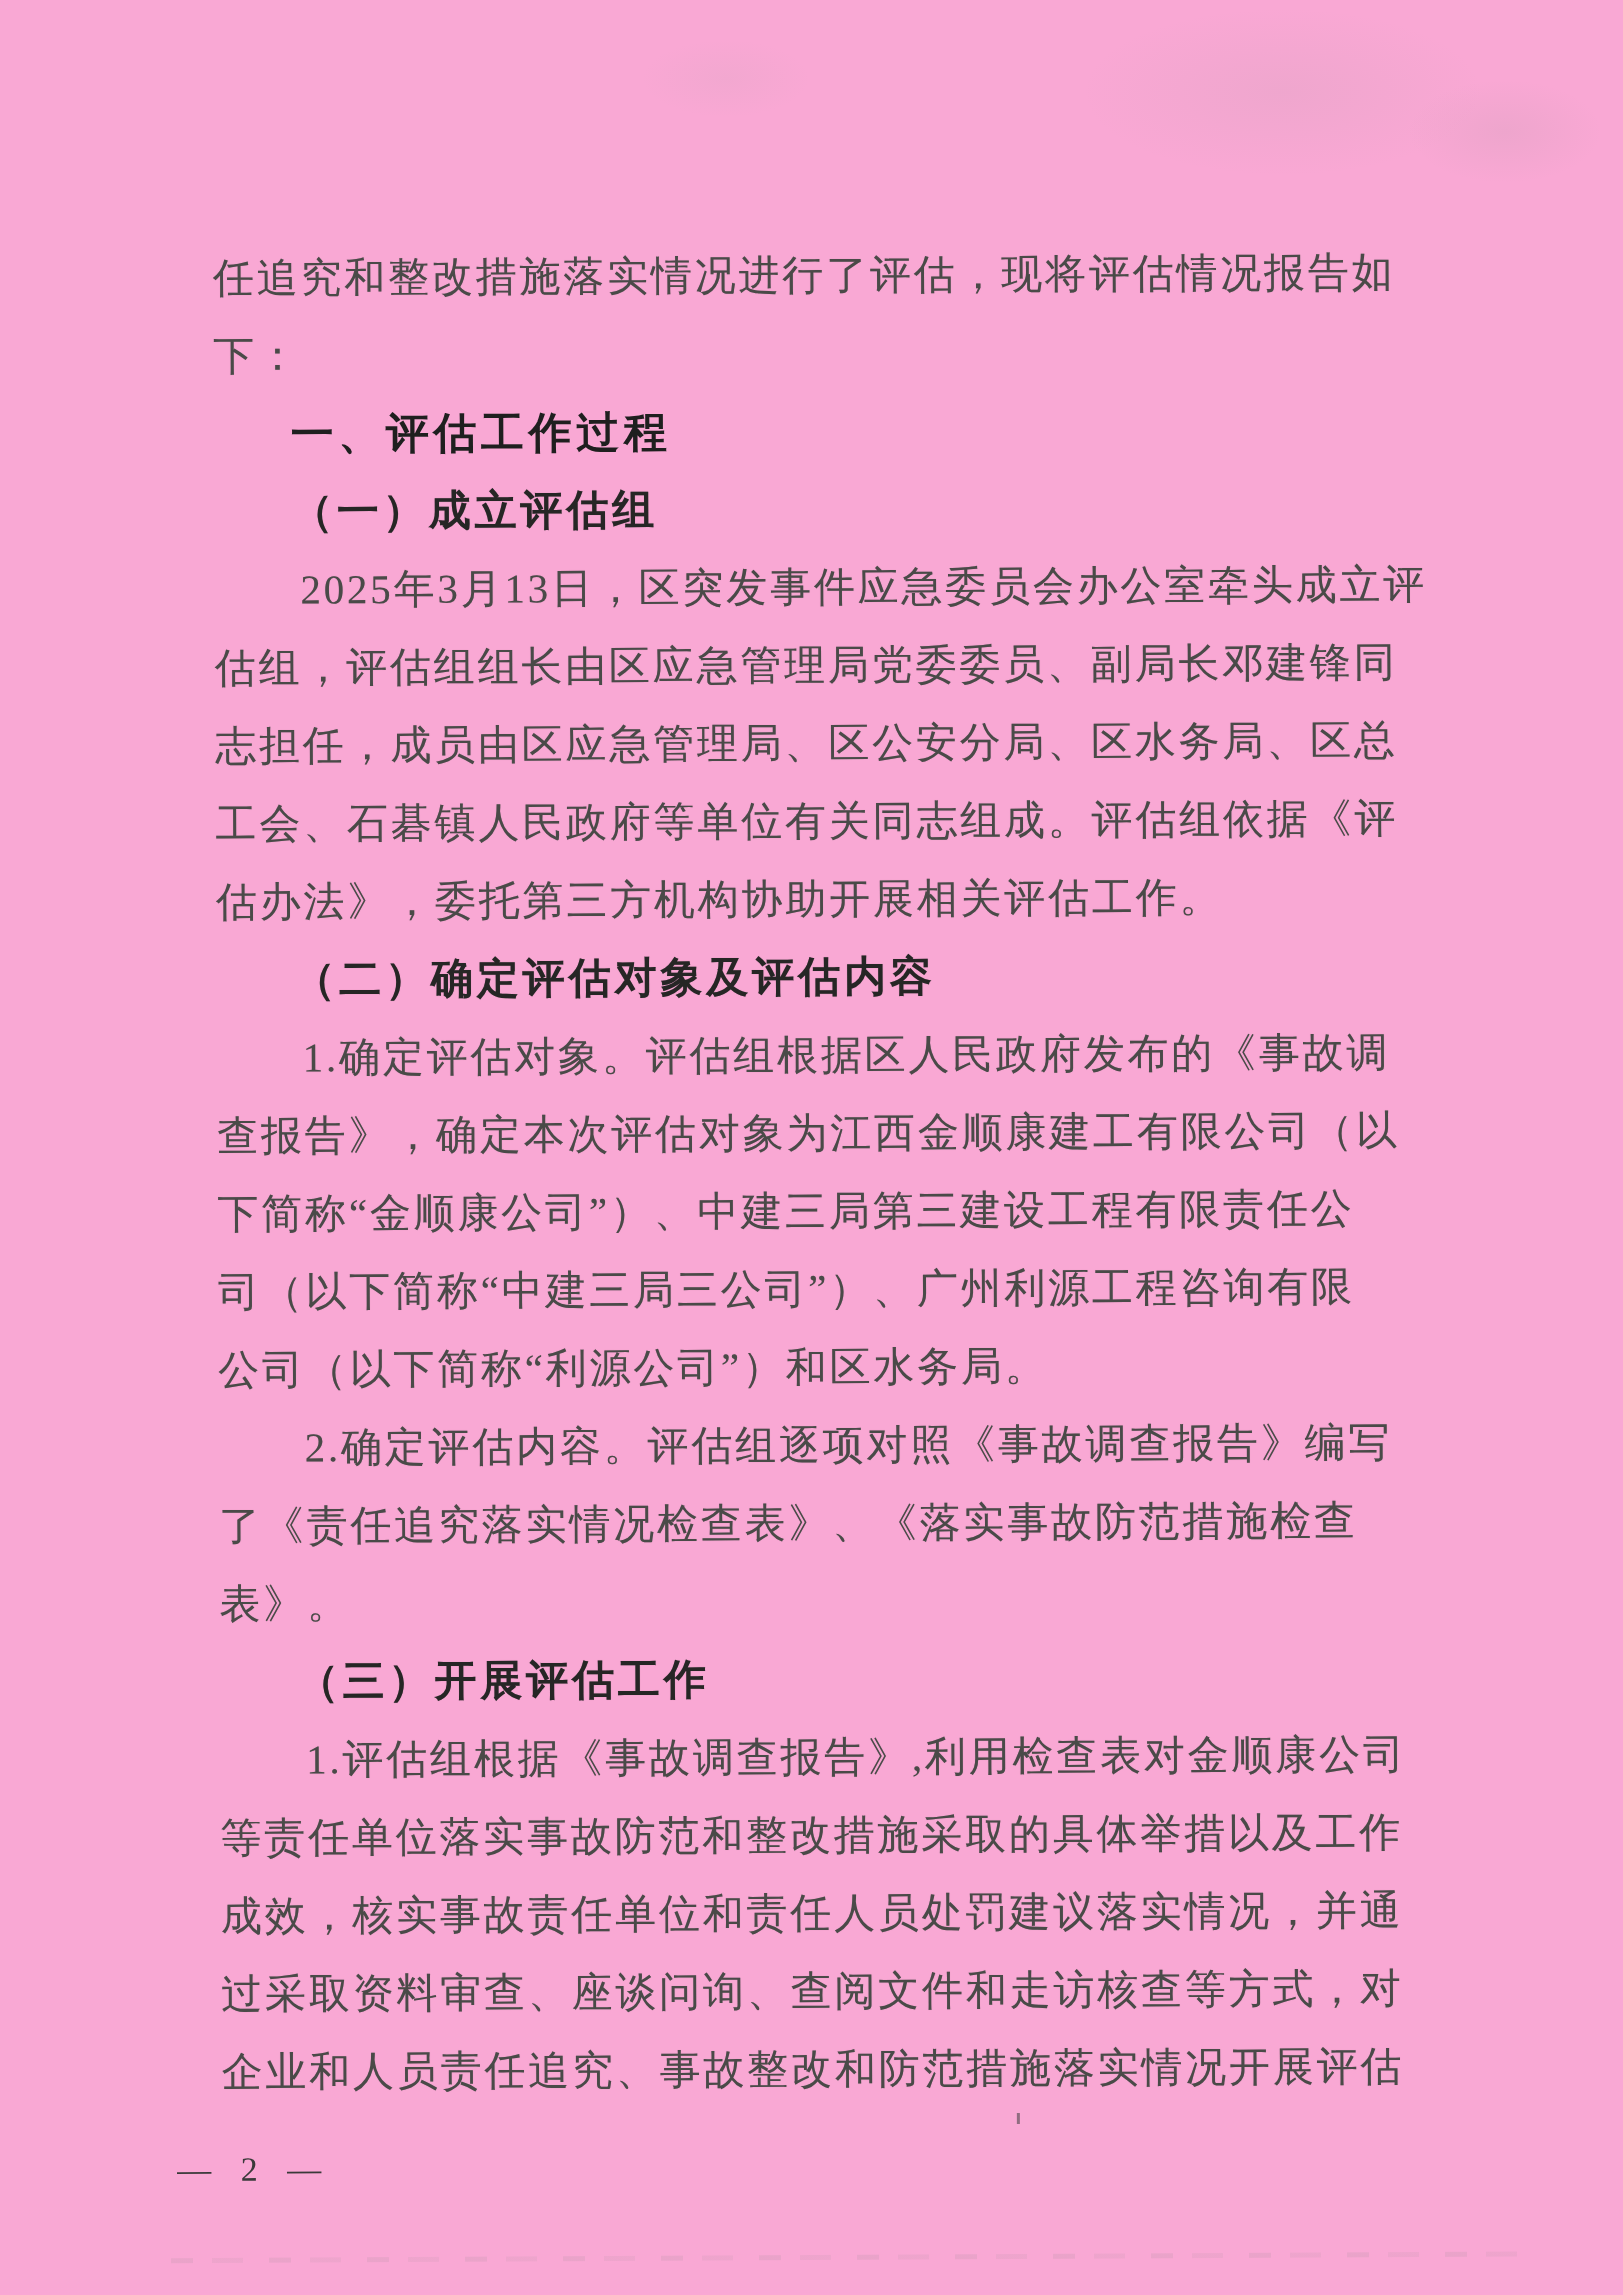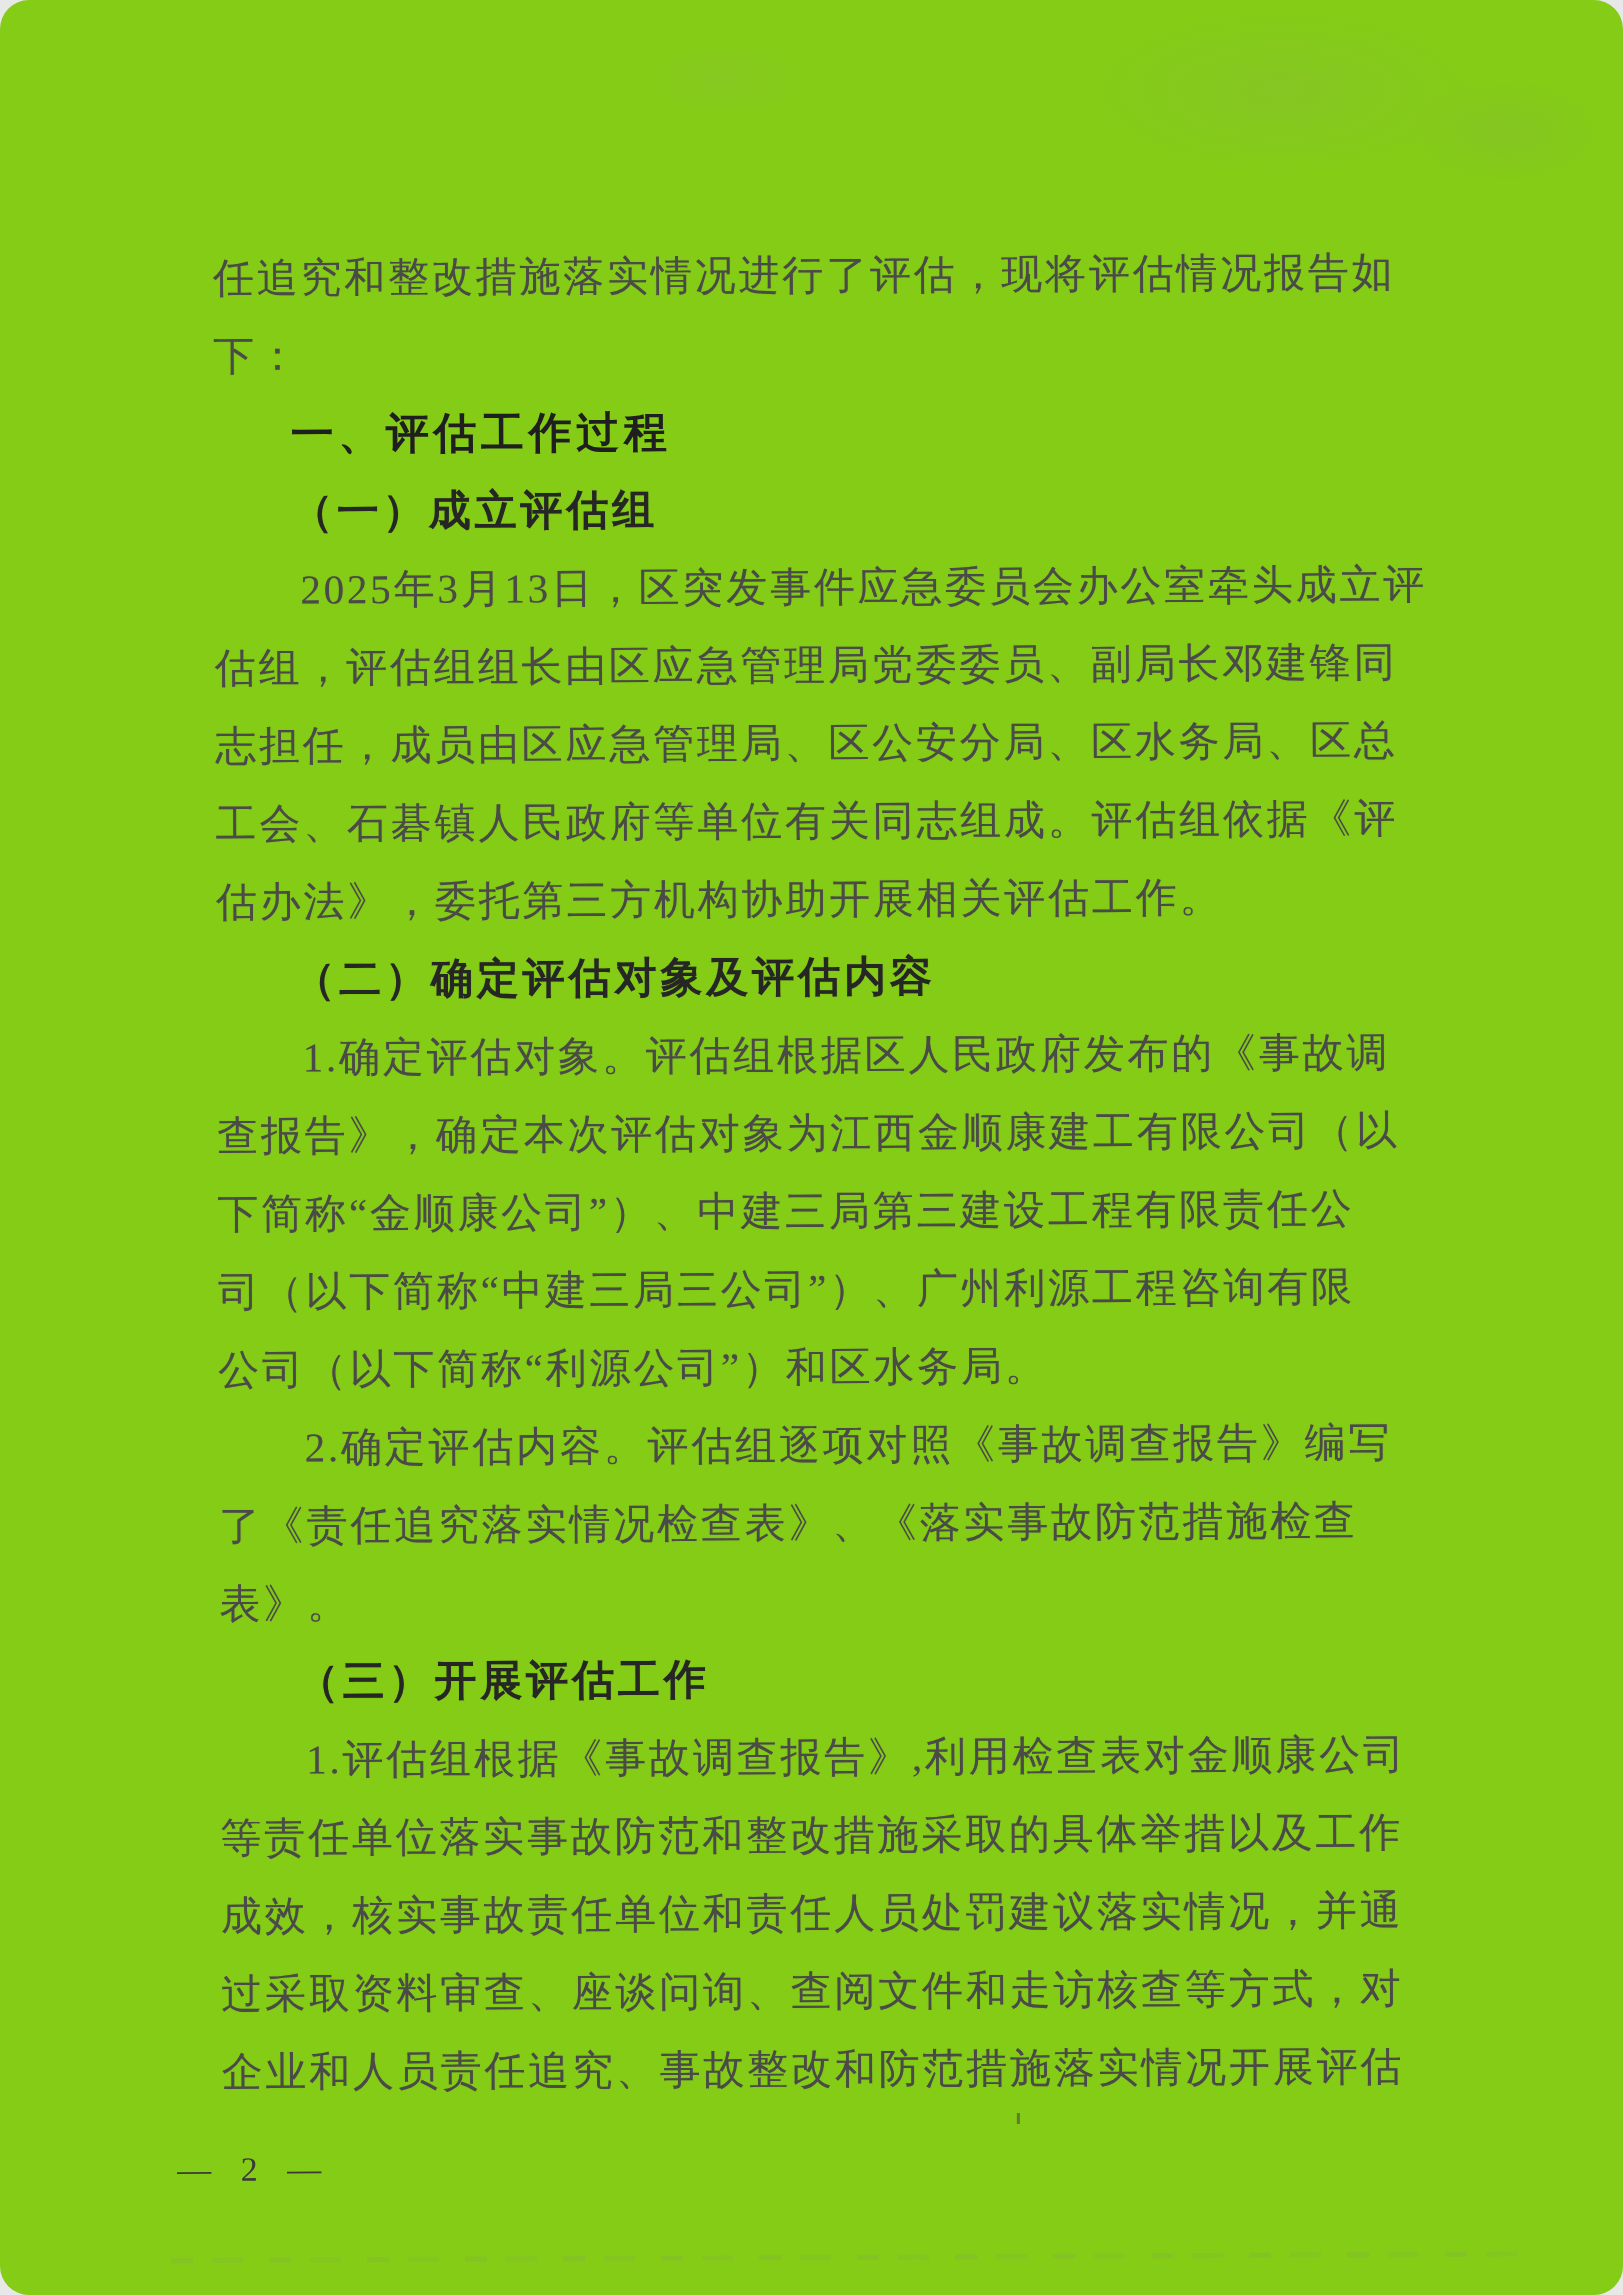--- a/index.html
+++ b/index.html
@@ -4,24 +4,23 @@
 <style>
   html, body { margin: 0; padding: 0; }
   body {
     width: 1623px; height: 2295px;
     background: #e8e8e8;
     font-family: "Liberation Serif", serif;
   }
   .page {
     position: relative;
     width: 1623px; height: 2295px;
-    background: #84cc16;
+    background: #f9a8d4;
     overflow: hidden;
     color: #464644;
-    border-radius: 29px;
   }
   
   .smudge { position: absolute; pointer-events: none; }
   .smudge-1 { left: 1080px; top: 6.5px; width: 406px; height: 170px;
     background: radial-gradient(ellipse at center, rgba(150,150,150,0.10), rgba(150,150,150,0) 70%); }
   .smudge-2 { left: 1407px; top: 79px; width: 196px; height: 105px;
     background: radial-gradient(ellipse at center, rgba(140,140,140,0.10), rgba(140,140,140,0) 70%); }
   .smudge-3 { left: 641px; top: 39px; width: 170px; height: 79px;
     background: radial-gradient(ellipse at center, rgba(160,160,160,0.08), rgba(160,160,160,0) 70%); }
 

